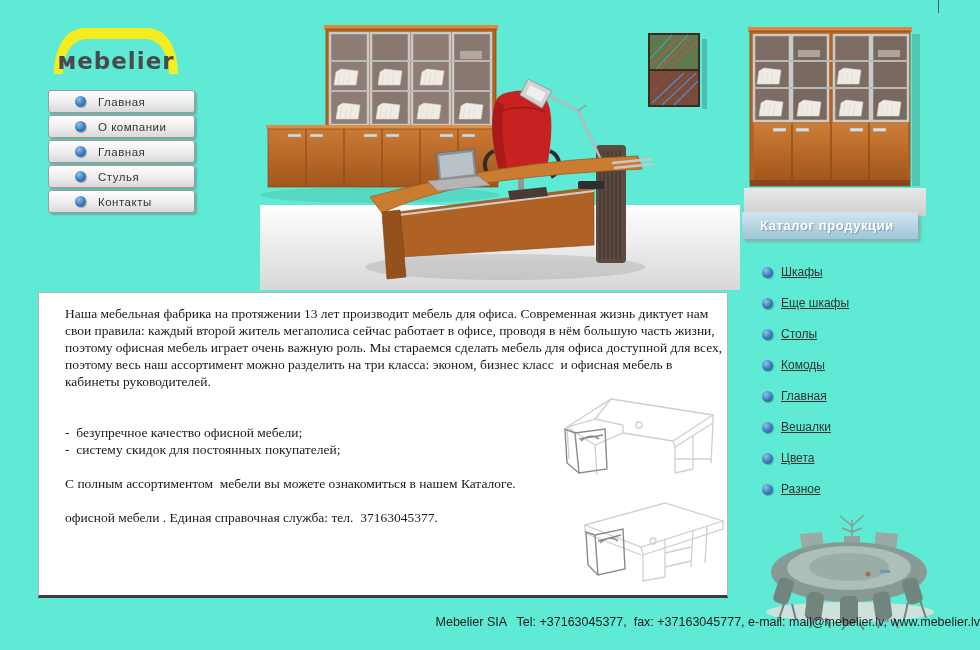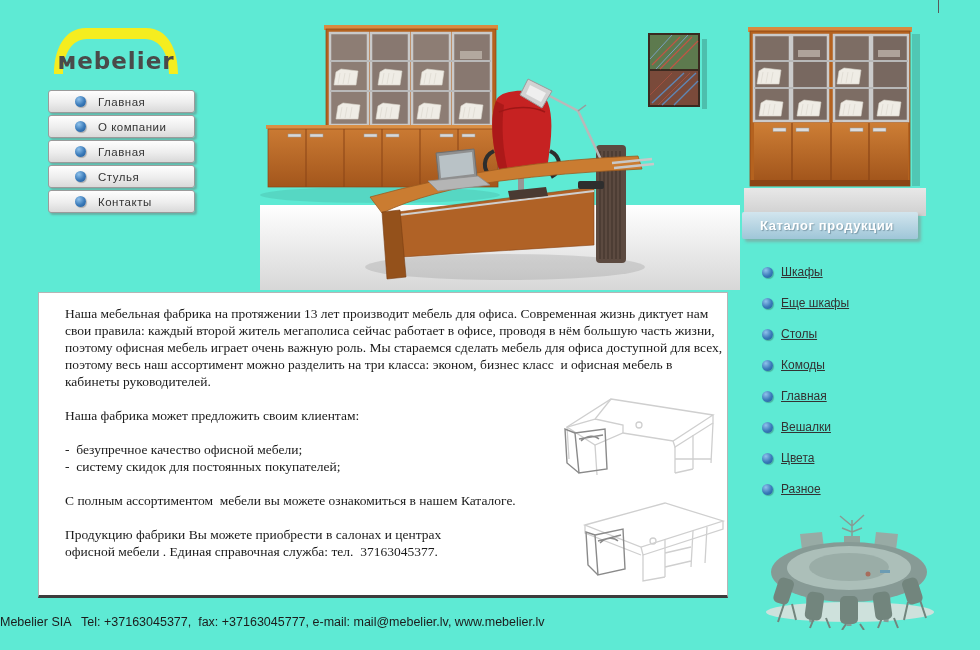--- a/index.html
+++ b/index.html
@@ -45,21 +45,21 @@
   #sketch-l{position:absolute;left:514px;top:92px;width:176px;height:96px;}
   #sketch-s{position:absolute;left:526px;top:202px;width:168px;height:92px;}
 
   
   #office-scene{position:absolute;left:260px;top:15px;width:480px;height:275px;}
   #bookcase-photo{position:absolute;left:744px;top:20px;width:182px;height:196px;}
   #conference-photo{position:absolute;left:748px;top:500px;width:202px;height:130px;}
   #edge-mark{position:absolute;left:938px;top:0;width:1px;height:13px;background:#5a5a5a;}
 
   
-  #footer{position:absolute;left:0;top:615px;width:980px;text-align:left;
+  #footer{position:absolute;left:0;top:615px;width:980px;text-align:right;
     font-size:12.5px;color:#1c1c1c;white-space:pre;}
 </style>
 </head>
 <body>
 
 <div id="page">
 
   <div id="logo">
     <svg width="140" height="66" viewBox="0 0 140 66">
       <path d="M8,62 C8,38 18,16 40,16 L100,16 C122,16 132,38 132,62 L123,62 C123,42 114,27 99,27 L41,27 C26,27 17,42 17,62 Z" fill="#f5ed1f"></path>
@@ -278,28 +278,26 @@
     </div>
     <div class="cat-row last">
       <span class="sphere"></span>
       <a class="cat-link">Разное</a>
     </div>
   </div>
 
   <div id="content-box">
     <div class="para">Наша мебельная фабрика на протяжении 13 лет производит мебель для офиса. Современная жизнь диктует нам свои правила: каждый второй житель мегаполиса сейчас работает в офисе, проводя в нём большую часть жизни, поэтому офисная мебель играет очень важную роль. Мы стараемся сделать мебель для офиса доступной для всех, поэтому весь наш ассортимент можно разделить на три класса: эконом, бизнес класс  и офисная мебель в кабинеты руководителей.</div>
     <div class="gap"></div>
-    <div class="para">Наша фабрика может предложить своим клиентам:</div>
     <div class="gap"></div>
     <div class="offer-item">-  безупречное качество офисной мебели;</div>
     <div class="offer-item">-  систему скидок для постоянных покупателей;</div>
     <div class="gap"></div>
     <div class="para">С полным ассортиментом  мебели вы можете ознакомиться в нашем Каталоге.</div>
     <div class="gap"></div>
-    <div class="offer-item">Продукцию фабрики Вы можете приобрести в салонах и центрах</div>
     <div class="offer-item">офисной мебели . Единая справочная служба: тел.  37163045377.</div>
 
     <div id="sketch-l">
       <svg width="176" height="96" viewBox="0 0 176 96">
         <g fill="none" stroke="#cfcfcf" stroke-width="1.3">
           <polygon points="58,14 160,30 120,56 70,48 42,60 14,42"></polygon>
           <path d="M58,14 L42,34 L70,40 L70,48 M42,34 L14,42 M160,30 L160,38 L122,62 L120,56"></path>
           <path d="M122,62 L122,88 M160,38 L158,78 M140,50 L140,84 M122,74 H158 M122,88 L140,84"></path>
           <path d="M14,42 L16,74 M42,60 L44,90"></path>
           <circle cx="86" cy="40" r="3"></circle>

